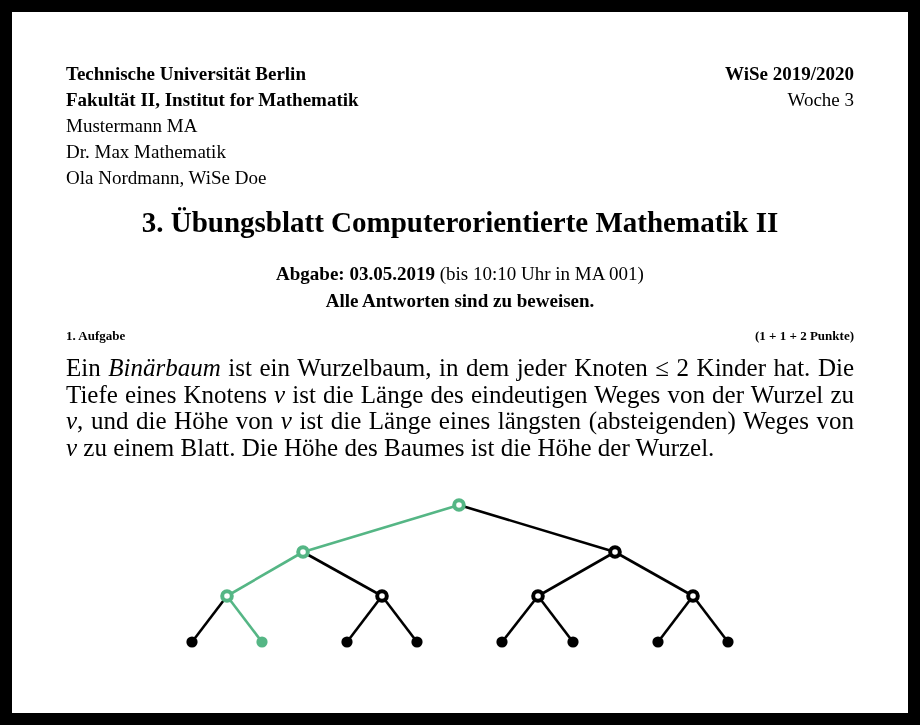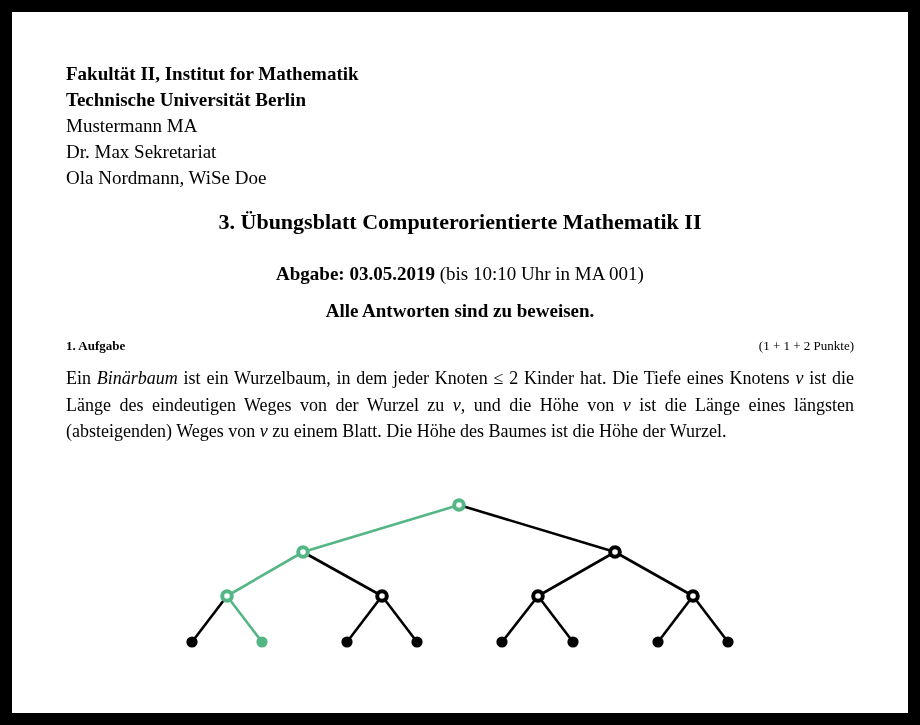--- a/index.html
+++ b/index.html
@@ -24,74 +24,78 @@
   }
   .header-line {
     font-size: 19px;
     line-height: 26px;
     white-space: nowrap;
   }
   .header-right { text-align: right; }
   .b { font-weight: bold; }
   .doc-title {
     text-align: center;
-    font-size: 22px;
+    font-size: 29px;
     font-weight: bold;
     line-height: 28px;
     margin-top: 17px;
   }
   .submission-line {
     text-align: center;
     font-size: 19px;
     line-height: 26px;
     margin-top: 25px;
   }
   .notice-line {
     text-align: center;
     font-size: 19px;
     font-weight: bold;
     line-height: 26px;
-    margin-top: 11px;
+    margin-top: 1px;
   }
   .task-row {
     display: flex;
     justify-content: space-between;
     font-size: 13px;
     line-height: 26px;
     margin-top: 9px;
   }
-  .task-points { font-weight: normal; }
+  .task-points { font-weight: bold; }
   .task-desc {
     margin: 6px 0 0 0;
-    font-size: 18px;
+    font-size: 25px;
     line-height: 26.5px;
     text-align: justify;
   }
   .task-desc em { font-style: italic; }
   .tree-svg {
     position: absolute;
     left: 0;
     top: 458px;
     width: 896px;
     height: 200px;
   }
 </style>
 </head>
 <body>
 
 <div class="page">
   <div class="text-content">
 
     <div class="header-row">
       <div class="header-left">
+        <div class="header-line b">Technische Universität Berlin</div>
         <div class="header-line b">Fakultät II, Institut for Mathematik</div>
-        <div class="header-line b">Technische Universität Berlin</div>
         <div class="header-line">Mustermann MA</div>
-        <div class="header-line">Dr. Max Sekretariat</div>
+        <div class="header-line">Dr. Max Mathematik</div>
         <div class="header-line">Ola Nordmann, WiSe Doe</div>
+      </div>
+      <div class="header-right">
+        <div class="header-line b">WiSe 2019/2020</div>
+        <div class="header-line">Woche 3</div>
       </div>
     </div>
 
     <div class="doc-title">3. Übungsblatt Computerorientierte Mathematik II</div>
 
     <div class="submission-line"><span class="b">Abgabe: 03.05.2019</span><span> (bis 10:10 Uhr in MA 001)</span></div>
 
     <div class="notice-line">Alle Antworten sind zu beweisen.</div>
 
     <div class="task-row">

